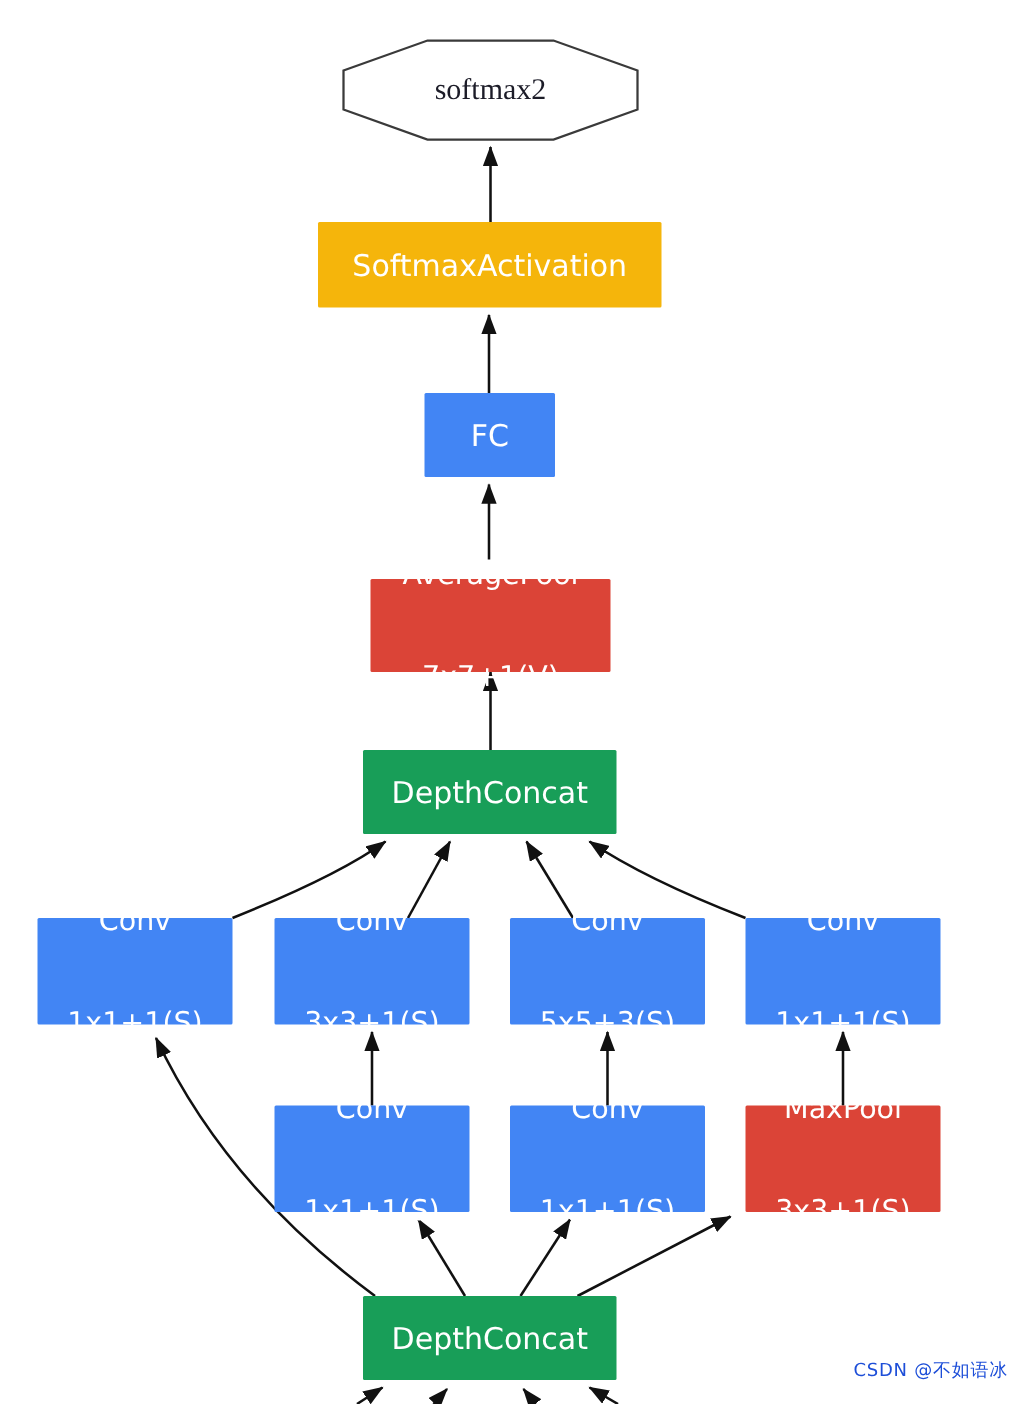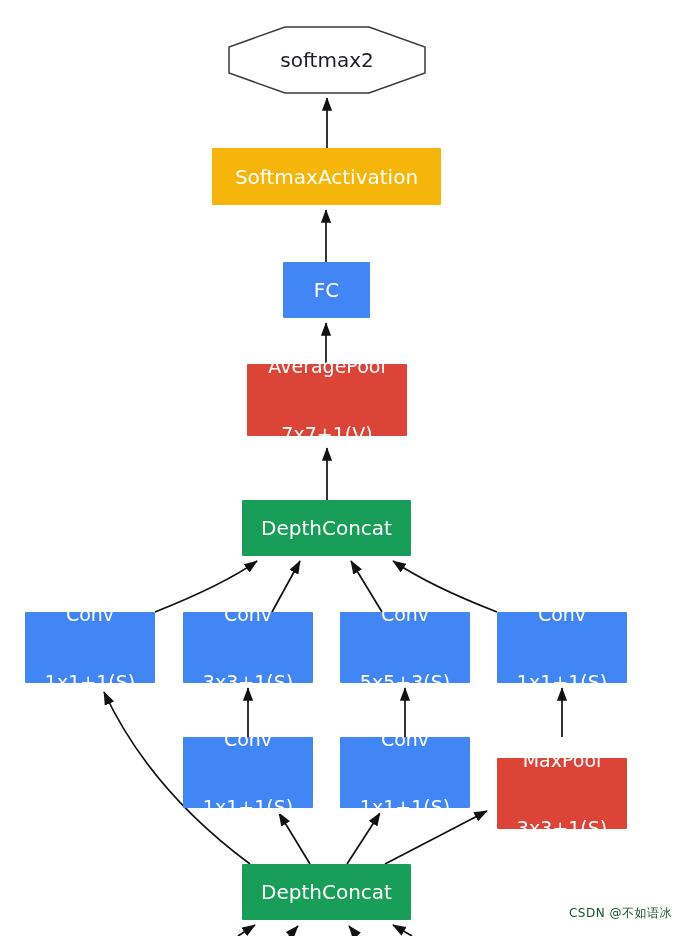--- a/index.html
+++ b/index.html
@@ -19,34 +19,34 @@
     text-align:center;
     border-radius:1px;
     box-sizing:border-box;
   }
   .node .line1{font-size:20px;line-height:24px;}
   .node .line2{font-size:19px;line-height:24px;margin-top:44px;}
   .two .line1{font-size:19px;line-height:24px;}
   .oct-label{
     position:absolute;left:229px;top:27px;width:196px;height:66px;
     display:flex;align-items:center;justify-content:center;
-    color:#1c1c28;font-size:20px;
+    color:#1c1c28;font-size:20px;font-family:Liberation Serif, serif;
   }
   
   #n-softmax-activation{left:212px;top:148px;width:229px;height:57px;}
   #n-fc{left:283px;top:262px;width:87px;height:56px;}
-  #n-avgpool{left:247px;top:364px;width:160px;height:72px;}
+  #n-avgpool{left:247px;top:386px;width:160px;height:62px;}
   #n-depthconcat-top{left:242px;top:500px;width:169px;height:56px;}
   #n-conv-1x1-a{left:25px;top:612px;width:130px;height:71px;}
   #n-conv-3x3{left:183px;top:612px;width:130px;height:71px;}
   #n-conv-5x5{left:340px;top:612px;width:130px;height:71px;}
   #n-conv-1x1-b{left:497px;top:612px;width:130px;height:71px;}
   #n-conv-1x1-c{left:183px;top:737px;width:130px;height:71px;}
   #n-conv-1x1-d{left:340px;top:737px;width:130px;height:71px;}
-  #n-maxpool{left:497px;top:758px;width:130px;height:71px;}
+  #n-maxpool{left:497px;top:737px;width:130px;height:71px;}
   #n-depthconcat-bottom{left:242px;top:864px;width:169px;height:56px;}
   .watermark{
     position:absolute;right:8px;top:905px;
     font-size:12px;letter-spacing:0.5px;
   }
 </style>
 </head>
 <body>
 
 <div id="canvas">
@@ -138,15 +138,15 @@
 
   <div class="node two" id="n-maxpool" style="background-color: rgb(219, 68, 55);">
     <span class="line1">MaxPool</span>
     <span class="line2">3x3+1(S)</span>
   </div>
 
   <div class="node" id="n-depthconcat-bottom" style="background-color: rgb(24, 158, 88);">
     <span class="line1">DepthConcat</span>
   </div>
 
-  <div class="watermark" style="color: #14532d;">CSDN @不如语冰</div>
+  <div class="watermark" style="color: #1d4ed8;">CSDN @不如语冰</div>
 
 </div>
 
 </body></html>

